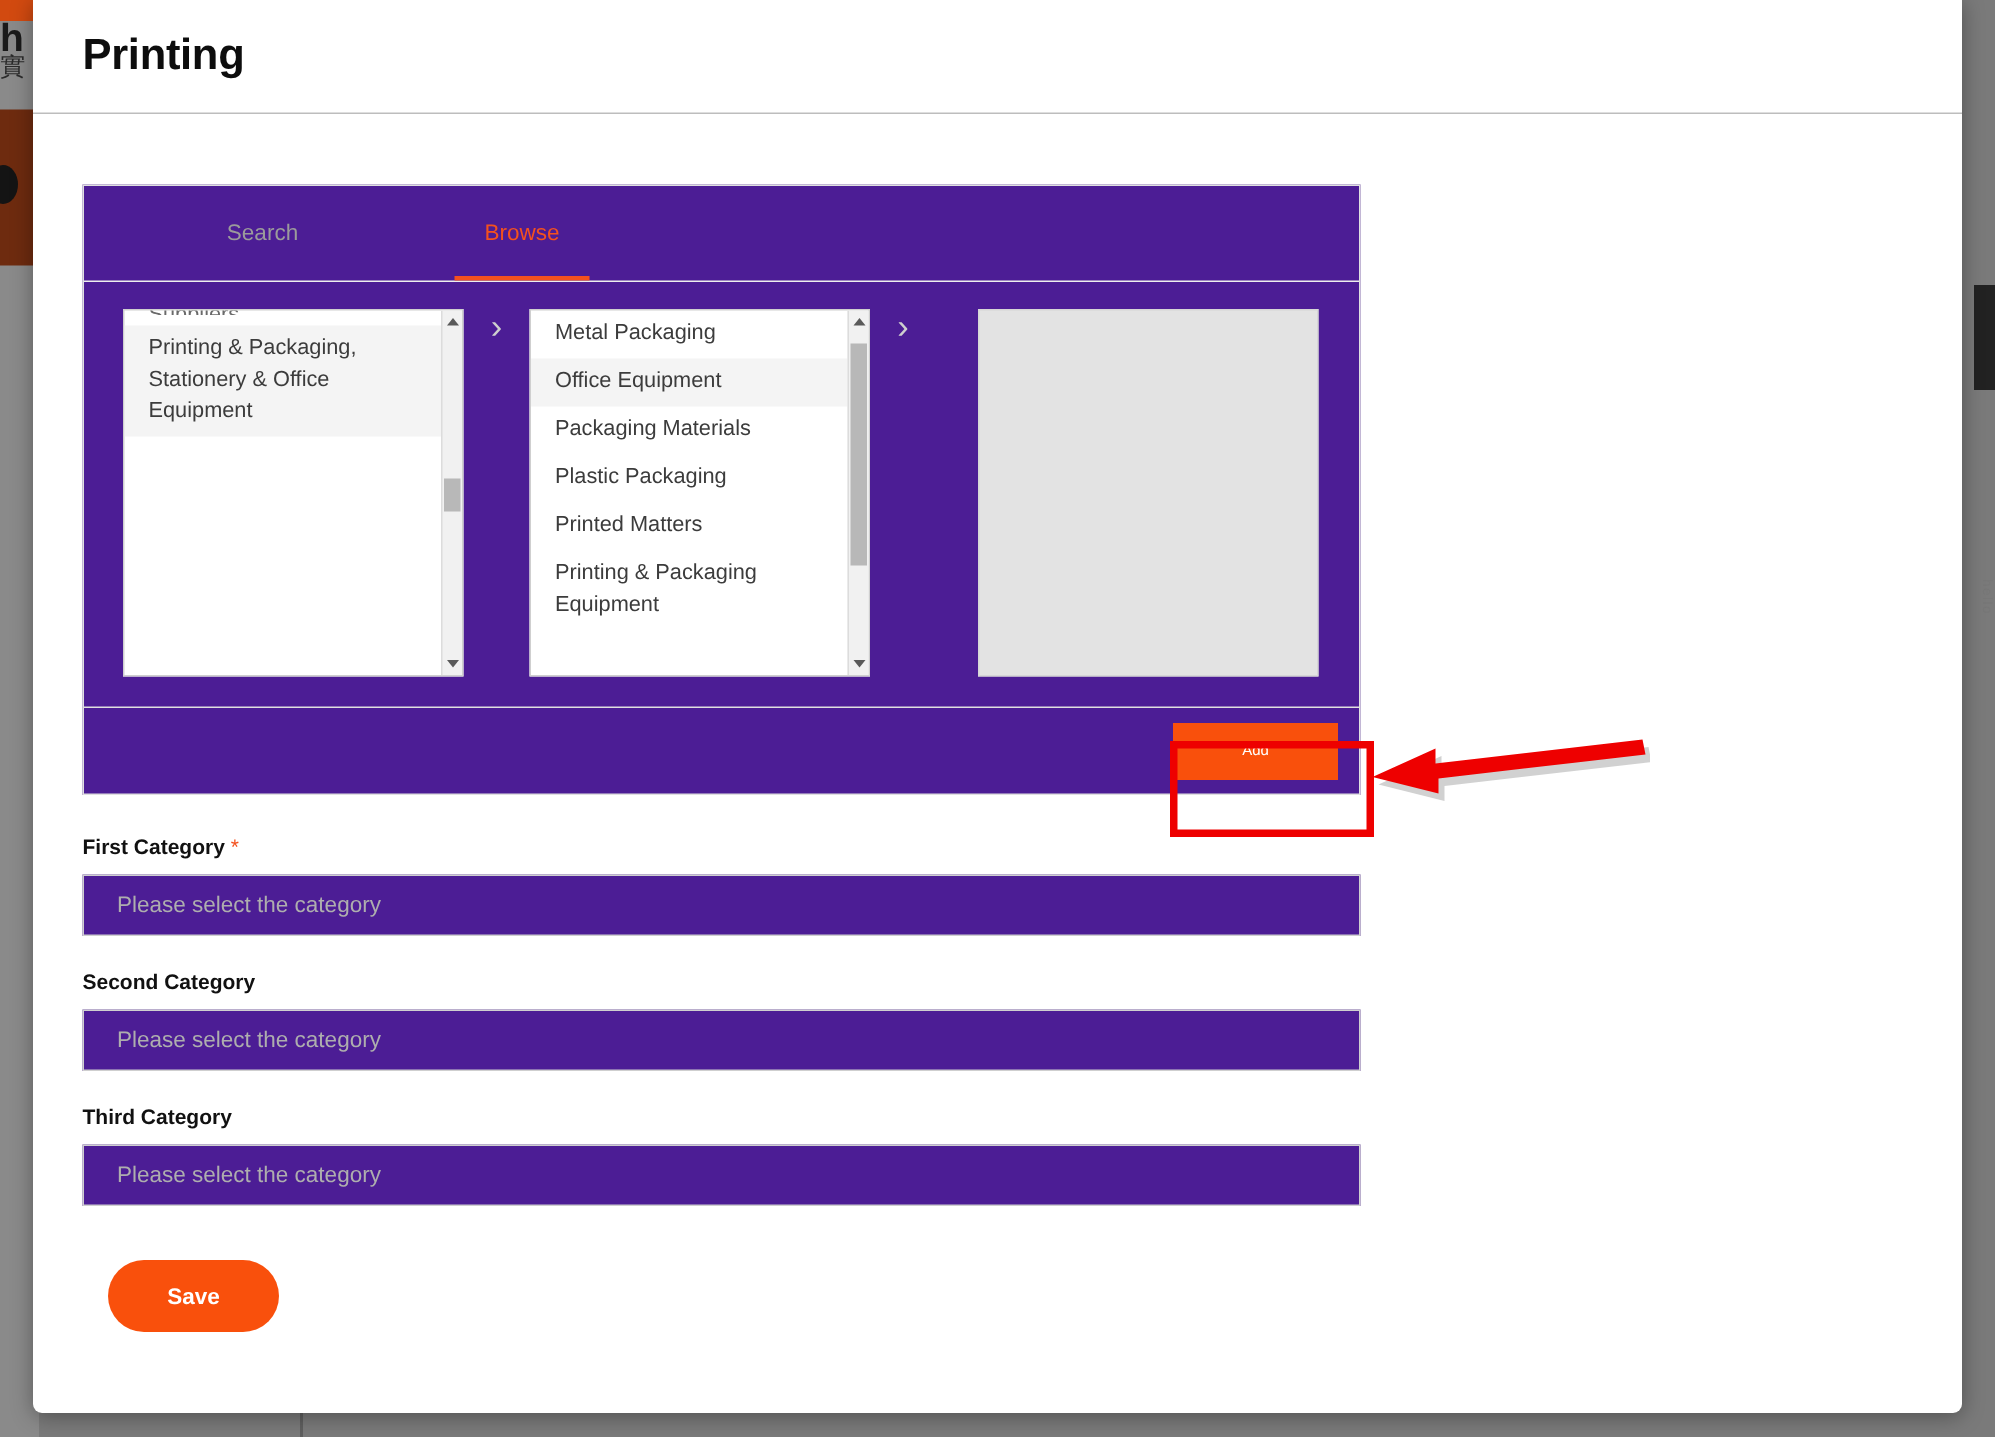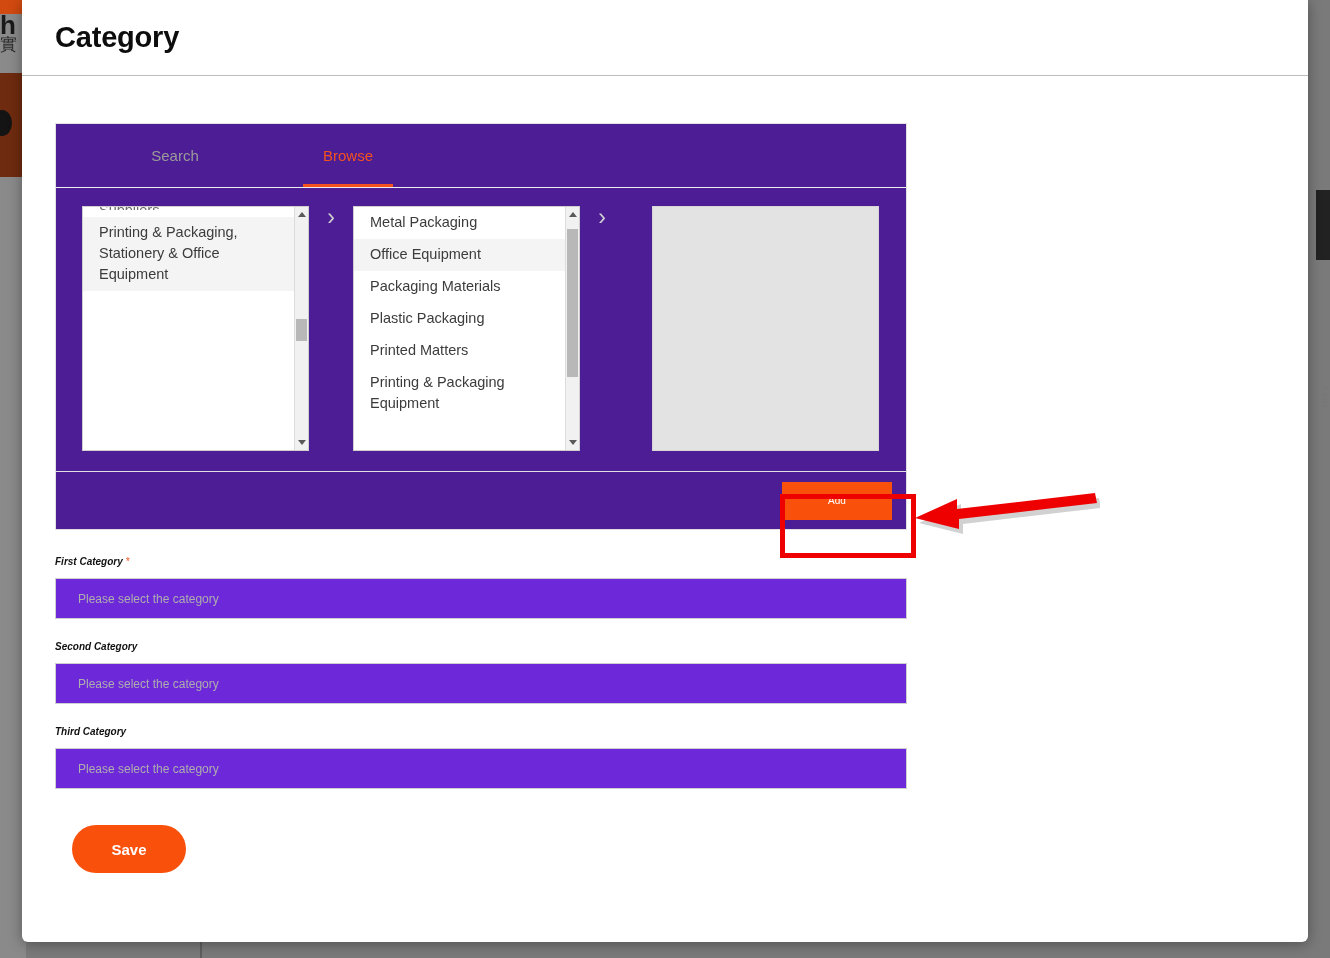--- a/index.html
+++ b/index.html
@@ -197,32 +197,31 @@
   }
   
   #annot-arrow {
     position: absolute; left: 915px; top: 486px;
     width: 185px; height: 66px; z-index: 41; pointer-events: none;
   }
 
   
   #form { margin-top: 26px; width: 852px; }
   .field-label {
-    font-size: 10px; font-weight: bold; color: #111;
+    font-size: 14px; font-weight: bold; color: #111;
     margin-bottom: 11px;
-    font-style: italic;
   }
   .req-star { color: #f4511e; font-weight: normal; }
   .field-input {
     width: 852px; height: 41px;
     border: 1px solid #cfcfcf; box-sizing: border-box;
-    background: #6d28d9;
+    background: #4c1d95;
     display: flex; align-items: center;
     padding-left: 22px;
-    font-size: 12px; color: #aeaeae;
+    font-size: 15px; color: #aeaeae;
     cursor: pointer;
   }
   .field-group { margin-bottom: 22px; }
   .field-group:last-of-type { margin-bottom: 0; }
 
   #save-button {
     margin-top: 36px; margin-left: 17px;
     width: 114px; height: 48px;
     border-radius: 24px;
     background: #f9500c; color: #fff;
@@ -244,21 +243,21 @@
   <div id="bg-left-dot"></div>
   <div id="bg-right-tab">
     <div id="bg-right-tab-text">hello</div>
   </div>
   <div id="bg-bottom-seam"></div>
 </div>
 
 <div id="modal">
 
   <div id="modal-header">
-    <div id="modal-title">Category</div>
+    <div id="modal-title">Printing</div>
   </div>
 
   <div id="modal-body">
 
     <div id="picker-card">
 
       <div id="tabs">
         <div class="tab" id="tab-search">Search</div>
         <div class="tab" id="tab-browse">Browse</div>
       </div>

